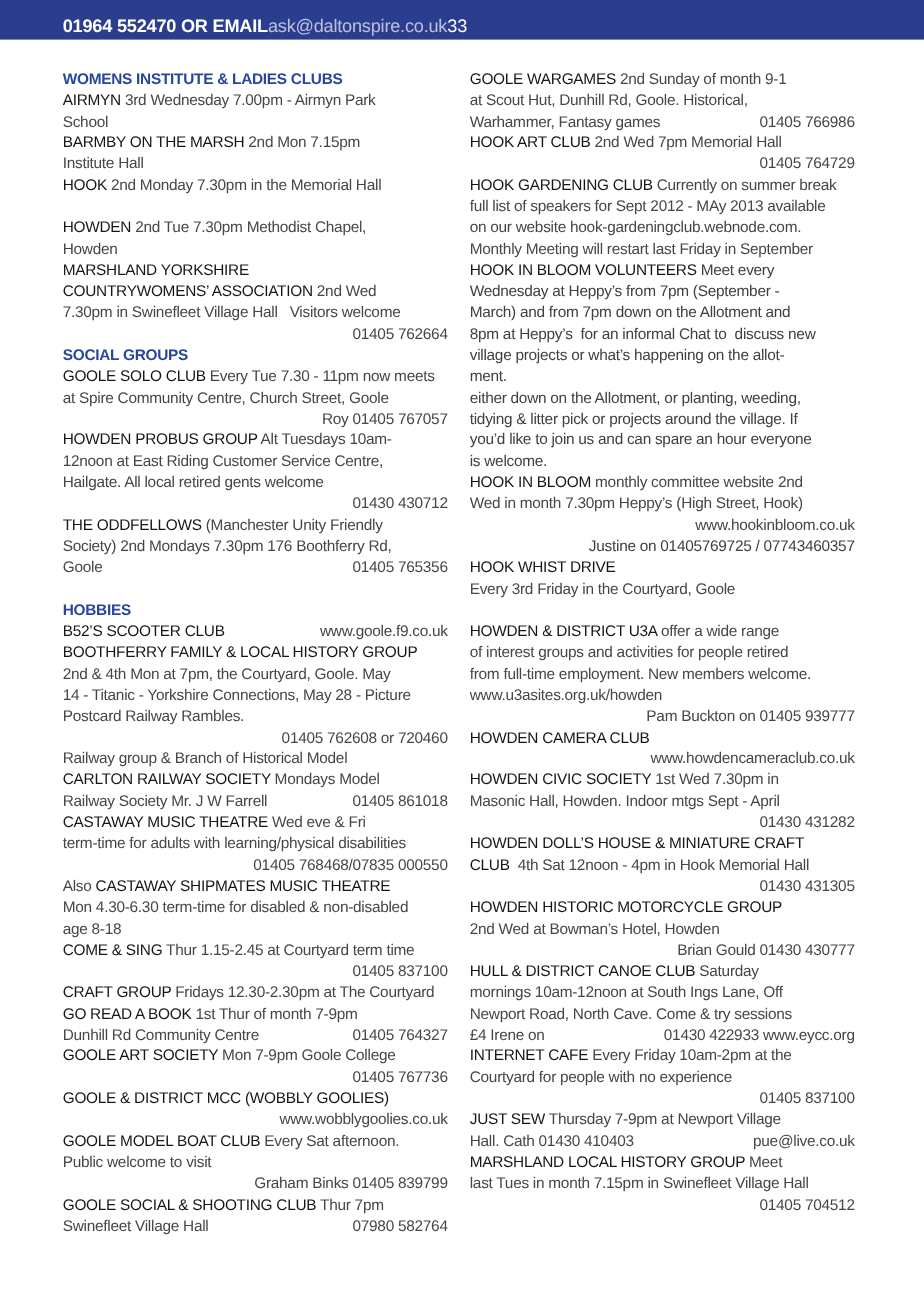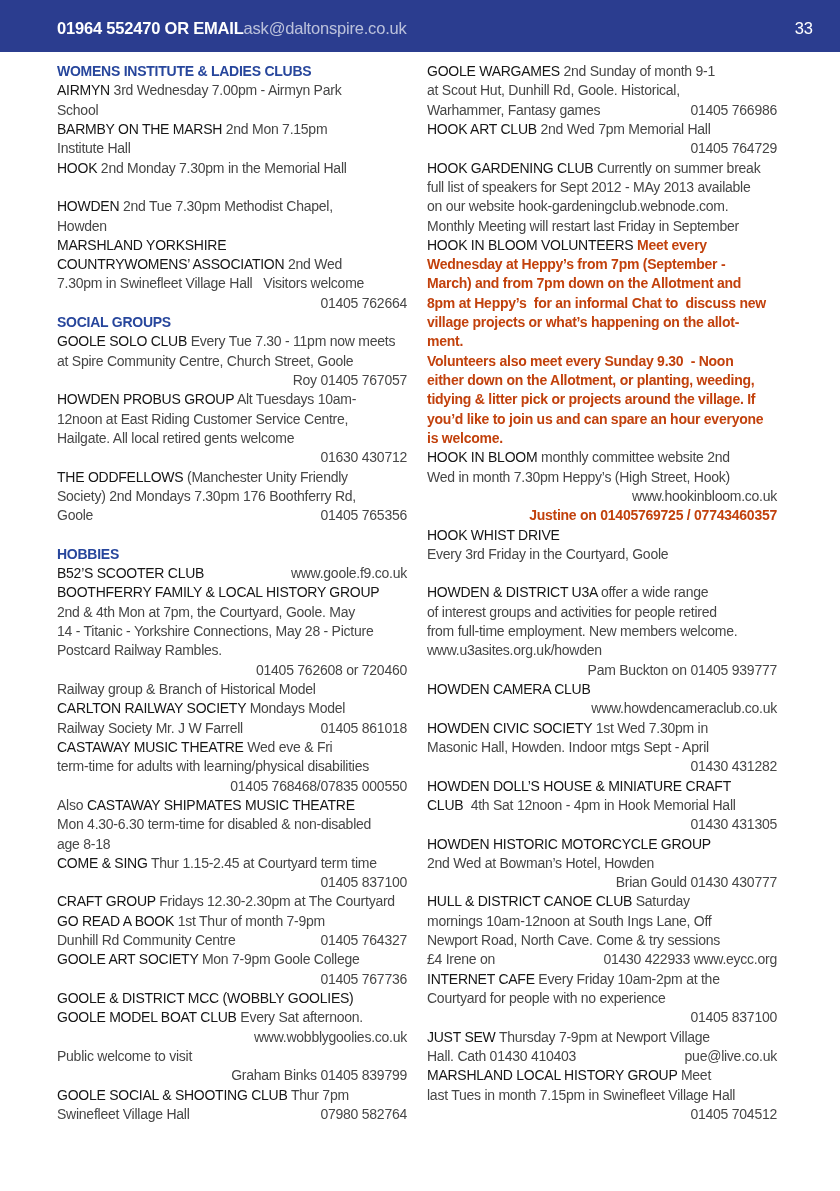--- a/index.html
+++ b/index.html
@@ -3,44 +3,44 @@
 <meta charset="utf-8">
 <style>
   html,body{margin:0;padding:0;}
   body{
     width:840px;height:1191px;position:relative;background:#ffffff;
     font-family:"Liberation Sans","DejaVu Sans",sans-serif;
     -webkit-font-smoothing:antialiased;overflow:hidden;
   }
   
   .topbar{
-    position:absolute;left:0;top:0;width:840px;height:52px;
+    position:absolute;left:0;top:0;width:840px;height:36px;
     background:#2b3d8f;display:flex;align-items:flex-end;
-    justify-content:space-between;box-sizing:border-box;
-    padding:0 27px 16px 57px;
+    justify-content:flex-start;box-sizing:border-box;
+    padding:0 27px 4px 57px;
   }
   .contact{font-size:16.5px;line-height:1;white-space:pre;}
   .cb{font-weight:bold;color:#ffffff;letter-spacing:-0.2px;}
   .ce{font-weight:normal;color:rgba(255,255,255,0.68);letter-spacing:-0.2px;}
   .pageno{font-size:16.5px;font-weight:normal;color:#ffffff;line-height:1;}
   
   .col{position:absolute;top:62px;width:350px;}
   .col-left{left:57px;}
   .col-right{left:427px;}
   .line{
     display:flex;justify-content:space-between;
     height:19.32px;line-height:19.32px;
     font-size:14px;letter-spacing:-0.25px;white-space:pre;
   }
   .left{white-space:pre;}
   .right{margin-left:auto;white-space:pre;text-align:right;}
   .seg.h{font-weight:bold;color:#27469c;}
   .seg.b,.right.b{font-weight:normal;color:#161616;}
   .seg.n,.right.n{font-weight:normal;color:#464646;}
-  .seg.sb,.right.sb{font-weight:bold;color:#c2410c;}
+  .seg.sb,.right.sb{font-weight:normal;color:#404040;}
   .blank{min-height:19.32px;}
 </style>
 </head>
 <body>
 
 <div class="topbar">
   <div class="contact"><span class="cb">01964 552470 OR EMAIL</span><span class="ce">ask@daltonspire.co.uk</span></div>
   <div class="pageno">33</div>
 </div>
 
@@ -58,21 +58,21 @@
     <div class="line"><span class="left"><span class="seg b">COUNTRYWOMENS’ ASSOCIATION</span><span class="seg n"> 2nd Wed</span></span></div>
     <div class="line"><span class="left"><span class="seg n">7.30pm in Swinefleet Village Hall   Visitors welcome</span></span></div>
     <div class="line"><span class="right n">01405 762664</span></div>
     <div class="line"><span class="seg h">SOCIAL GROUPS</span></div>
     <div class="line"><span class="left"><span class="seg b">GOOLE SOLO CLUB</span><span class="seg n"> Every Tue 7.30 - 11pm now meets</span></span></div>
     <div class="line"><span class="left"><span class="seg n">at Spire Community Centre, Church Street, Goole</span></span></div>
     <div class="line"><span class="right n">Roy 01405 767057</span></div>
     <div class="line"><span class="left"><span class="seg b">HOWDEN PROBUS GROUP</span><span class="seg n"> Alt Tuesdays 10am-</span></span></div>
     <div class="line"><span class="left"><span class="seg n">12noon at East Riding Customer Service Centre,</span></span></div>
     <div class="line"><span class="left"><span class="seg n">Hailgate. All local retired gents welcome</span></span></div>
-    <div class="line"><span class="right n">01630 430712</span></div>
+    <div class="line"><span class="right n">01430 430712</span></div>
     <div class="line"><span class="left"><span class="seg b">THE ODDFELLOWS</span><span class="seg n"> (Manchester Unity Friendly</span></span></div>
     <div class="line"><span class="left"><span class="seg n">Society) 2nd Mondays 7.30pm 176 Boothferry Rd,</span></span></div>
     <div class="line"><span class="left"><span class="seg n">Goole</span></span><span class="right n">01405 765356</span></div>
     <div class="line blank"></div>
     <div class="line"><span class="seg h">HOBBIES</span></div>
     <div class="line"><span class="left"><span class="seg b">B52’S SCOOTER CLUB</span></span><span class="right n">www.goole.f9.co.uk</span></div>
     <div class="line"><span class="left"><span class="seg b">BOOTHFERRY FAMILY &amp; LOCAL HISTORY GROUP</span></span></div>
     <div class="line"><span class="left"><span class="seg n">2nd &amp; 4th Mon at 7pm, the Courtyard, Goole. May</span></span></div>
     <div class="line"><span class="left"><span class="seg n">14 - Titanic - Yorkshire Connections, May 28 - Picture</span></span></div>
     <div class="line"><span class="left"><span class="seg n">Postcard Railway Rambles.</span></span></div>
@@ -87,22 +87,22 @@
     <div class="line"><span class="left"><span class="seg n">Mon 4.30-6.30 term-time for disabled &amp; non-disabled</span></span></div>
     <div class="line"><span class="left"><span class="seg n">age 8-18</span></span></div>
     <div class="line"><span class="left"><span class="seg b">COME &amp; SING</span><span class="seg n"> Thur 1.15-2.45 at Courtyard term time</span></span></div>
     <div class="line"><span class="right n">01405 837100</span></div>
     <div class="line"><span class="left"><span class="seg b">CRAFT GROUP</span><span class="seg n"> Fridays 12.30-2.30pm at The Courtyard</span></span></div>
     <div class="line"><span class="left"><span class="seg b">GO READ A BOOK</span><span class="seg n"> 1st Thur of month 7-9pm</span></span></div>
     <div class="line"><span class="left"><span class="seg n">Dunhill Rd Community Centre</span></span><span class="right n">01405 764327</span></div>
     <div class="line"><span class="left"><span class="seg b">GOOLE ART SOCIETY</span><span class="seg n"> Mon 7-9pm Goole College</span></span></div>
     <div class="line"><span class="right n">01405 767736</span></div>
     <div class="line"><span class="left"><span class="seg b">GOOLE &amp; DISTRICT MCC (WOBBLY GOOLIES)</span></span></div>
+    <div class="line"><span class="right n">www.wobblygoolies.co.uk</span></div>
     <div class="line"><span class="left"><span class="seg b">GOOLE MODEL BOAT CLUB</span><span class="seg n"> Every Sat afternoon.</span></span></div>
-    <div class="line"><span class="right n">www.wobblygoolies.co.uk</span></div>
     <div class="line"><span class="left"><span class="seg n">Public welcome to visit</span></span></div>
     <div class="line"><span class="right n">Graham Binks 01405 839799</span></div>
     <div class="line"><span class="left"><span class="seg b">GOOLE SOCIAL &amp; SHOOTING CLUB</span><span class="seg n"> Thur 7pm</span></span></div>
     <div class="line"><span class="left"><span class="seg n">Swinefleet Village Hall</span></span><span class="right n">07980 582764</span></div>
   </div>
 <div class="col col-right" id="col-right">
     <div class="line"><span class="left"><span class="seg b">GOOLE WARGAMES</span><span class="seg n"> 2nd Sunday of month 9-1</span></span></div>
     <div class="line"><span class="left"><span class="seg n">at Scout Hut, Dunhill Rd, Goole. Historical,</span></span></div>
     <div class="line"><span class="left"><span class="seg n">Warhammer, Fantasy games</span></span><span class="right n">01405 766986</span></div>
     <div class="line"><span class="left"><span class="seg b">HOOK ART CLUB</span><span class="seg n"> 2nd Wed 7pm Memorial Hall</span></span></div>
@@ -110,21 +110,20 @@
     <div class="line"><span class="left"><span class="seg b">HOOK GARDENING CLUB</span><span class="seg n"> Currently on summer break</span></span></div>
     <div class="line"><span class="left"><span class="seg n">full list of speakers for Sept 2012 - MAy 2013 available</span></span></div>
     <div class="line"><span class="left"><span class="seg n">on our website hook-gardeningclub.webnode.com.</span></span></div>
     <div class="line"><span class="left"><span class="seg n">Monthly Meeting will restart last Friday in September</span></span></div>
     <div class="line"><span class="left"><span class="seg b">HOOK IN BLOOM VOLUNTEERS</span><span class="seg sb"> Meet every</span></span></div>
     <div class="line"><span class="left"><span class="seg sb">Wednesday at Heppy’s from 7pm (September -</span></span></div>
     <div class="line"><span class="left"><span class="seg sb">March) and from 7pm down on the Allotment and</span></span></div>
     <div class="line"><span class="left"><span class="seg sb">8pm at Heppy’s  for an informal Chat to  discuss new</span></span></div>
     <div class="line"><span class="left"><span class="seg sb">village projects or what’s happening on the allot-</span></span></div>
     <div class="line"><span class="left"><span class="seg sb">ment.</span></span></div>
-    <div class="line"><span class="left"><span class="seg sb">Volunteers also meet every Sunday 9.30  - Noon</span></span></div>
     <div class="line"><span class="left"><span class="seg sb">either down on the Allotment, or planting, weeding,</span></span></div>
     <div class="line"><span class="left"><span class="seg sb">tidying &amp; litter pick or projects around the village. If</span></span></div>
     <div class="line"><span class="left"><span class="seg sb">you’d like to join us and can spare an hour everyone</span></span></div>
     <div class="line"><span class="left"><span class="seg sb">is welcome.</span></span></div>
     <div class="line"><span class="left"><span class="seg b">HOOK IN BLOOM</span><span class="seg n"> monthly committee website 2nd</span></span></div>
     <div class="line"><span class="left"><span class="seg n">Wed in month 7.30pm Heppy’s (High Street, Hook)</span></span></div>
     <div class="line"><span class="right n">www.hookinbloom.co.uk</span></div>
     <div class="line"><span class="right sb">Justine on 01405769725 / 07743460357</span></div>
     <div class="line"><span class="left"><span class="seg b">HOOK WHIST DRIVE</span></span></div>
     <div class="line"><span class="left"><span class="seg n">Every 3rd Friday in the Courtyard, Goole</span></span></div>

